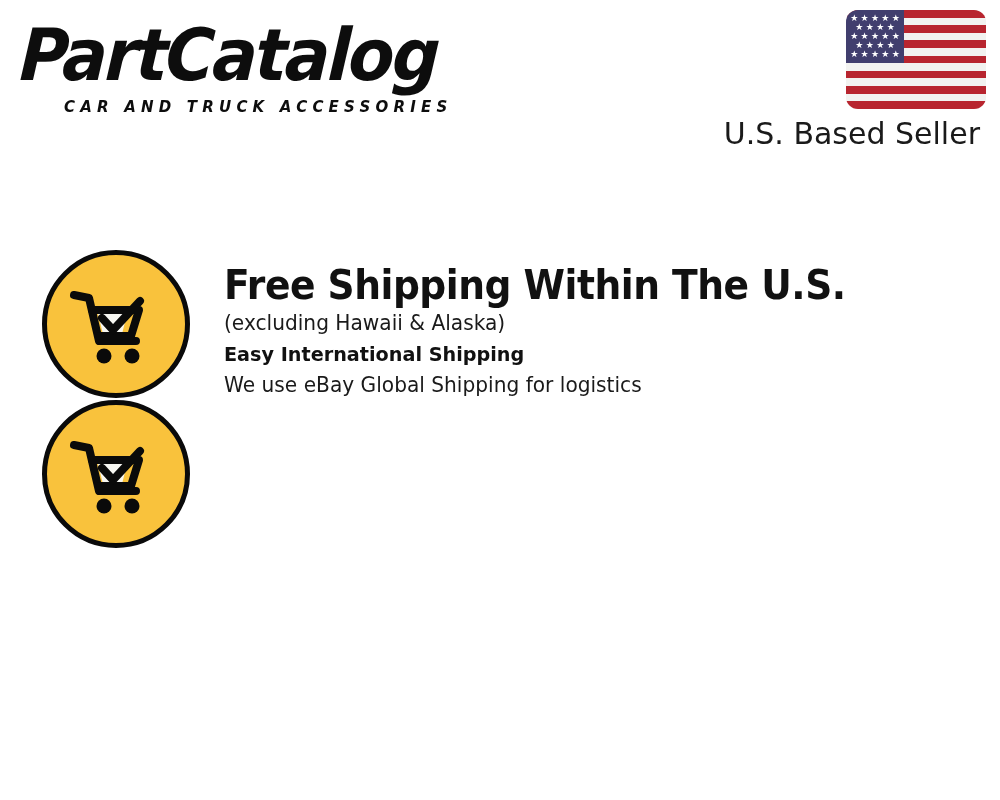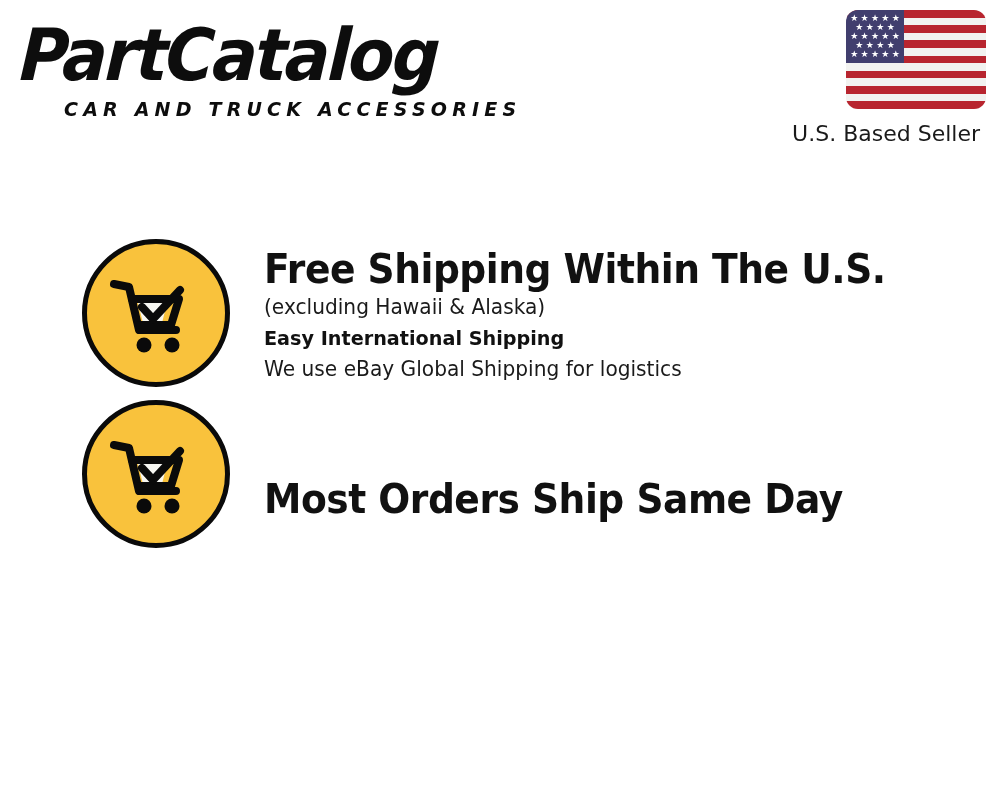--- a/index.html
+++ b/index.html
@@ -41,21 +41,21 @@
     transform-origin: left top;
     white-space: nowrap;
   }
   .brand-tagline {
     position: absolute;
     left: 42px;
     top: 80px;
     font-family: "DejaVu Sans", sans-serif;
     font-weight: bold;
     font-style: italic;
-    font-size: 19px;
+    font-size: 15px;
     letter-spacing: 5.2px;
     color: #0d0d0d;
     white-space: nowrap;
   }
 
   .seller-badge {
     position: absolute;
     right: 14px;
     top: 10px;
     width: 280px;
@@ -105,39 +105,38 @@
     color: #ffffff;
     font-size: 9px;
     line-height: 9px;
   }
   .seller-text {
     display: block;
     margin-top: 4px;
     margin-right: 6px;
     font-family: "DejaVu Sans", sans-serif;
     font-weight: normal;
-    font-size: 22px;
+    font-size: 30px;
     line-height: 34px;
     color: #1a1a1a;
     letter-spacing: 0px;
     white-space: nowrap;
   }
 
   
   .features {
     position: absolute;
     left: 0;
     top: 228px;
     width: 1000px;
   }
   .feature-row {
     position: relative;
     display: flex;
-    align-items: center;
-    padding-left: 40px;
+    align-items: flex-end;
   }
   .feature-icon {
     flex: 0 0 auto;
     width: 150px;
     height: 150px;
     margin-left: 42px;
     position: relative;
   }
   .icon-circle {
     width: 148px;
@@ -292,19 +291,16 @@
           <svg width="100" height="92" viewBox="0 0 100 92" aria-hidden="true">
             <polygon points="31,32 62,32 56,56 37,56" fill="#f7f7f2"></polygon>
             <path d="M8 17 L23 20 L33 63 L70 63" fill="none" stroke="#0a0a0a" stroke-width="8" stroke-linecap="round" stroke-linejoin="round"></path>
             <path d="M26 32 L73 32 L65 58 L34 58" fill="none" stroke="#0a0a0a" stroke-width="8" stroke-linecap="round" stroke-linejoin="round"></path>
             <path d="M36 40 L47 52 L74 23" fill="none" stroke="#0a0a0a" stroke-width="8" stroke-linecap="round" stroke-linejoin="round"></path>
             <circle cx="38" cy="78" r="7.5" fill="#0a0a0a"></circle>
             <circle cx="66" cy="78" r="7.5" fill="#0a0a0a"></circle>
           </svg>
         </div>
       </div>
-      <div class="feature-text">
-        <div class="feature-title">Most Orders Ship Same Day</div>
-      </div>
     </div>
 
   </div>
 </div>
 
 </body></html>

